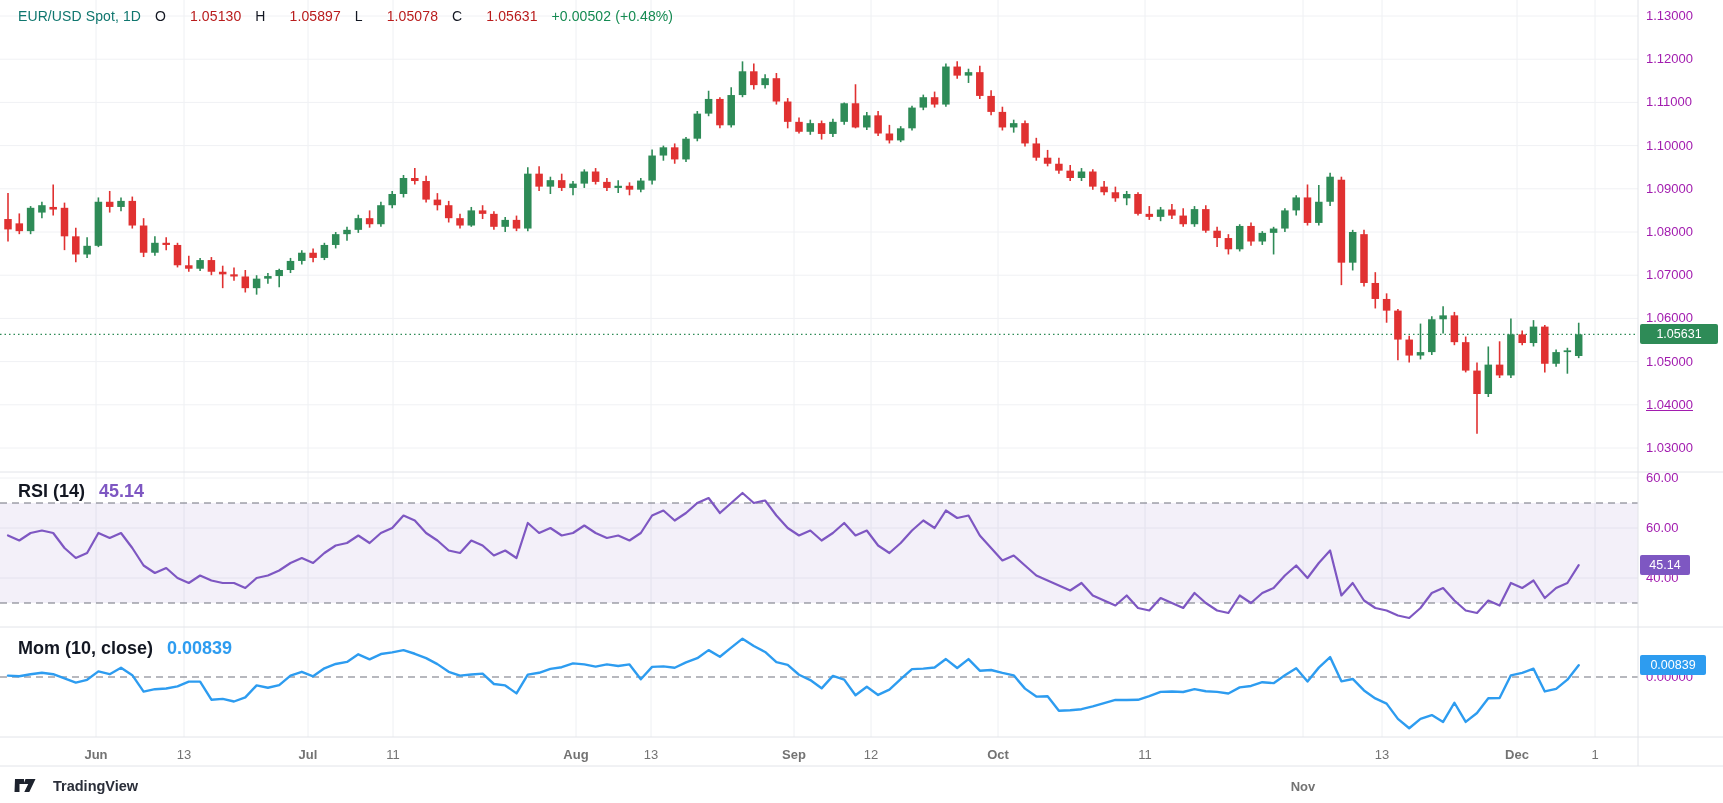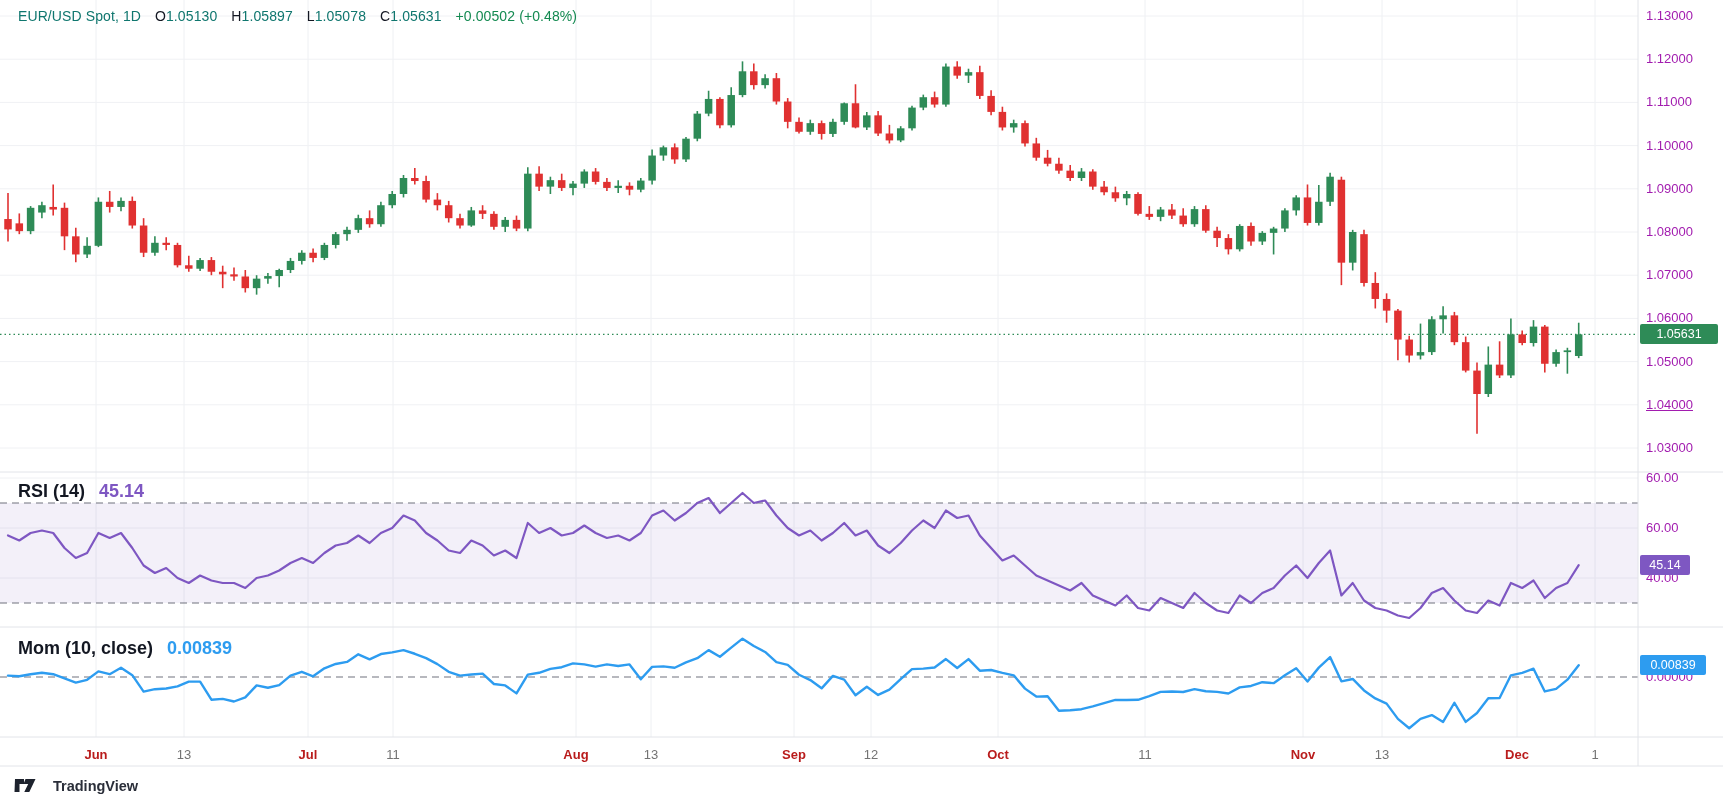--- a/index.html
+++ b/index.html
@@ -7,35 +7,35 @@
     position:relative;width:1723px;height:803px;background:#ffffff;
     font-family:"Liberation Sans",sans-serif;overflow:hidden;
   }
   #chart-svg{position:absolute;left:0;top:0;}
   .hdr{
     position:absolute;left:18px;top:8px;font-size:14px;color:#131722;
     white-space:nowrap;z-index:6;letter-spacing:.1px;
   }
   .hdr .sym{color:#0f766e;}
   .hdr .lbl{color:#131722;margin-left:10px;}
-  .hdr .val{color:#0f766e;}
+  .hdr .val{color:#b91c1c;margin-left:24px;}
   .hdr .chg{color:#148a51;margin-left:10px;}
   .ind-title{position:absolute;left:18px;font-size:18px;color:#131722;z-index:6;white-space:nowrap;font-weight:bold;}
   #rsi-title{top:481px;}
   #mom-title{top:638px;}
   #rsi-title .ind-val{color:#7e57c2;margin-left:9px;}
   #mom-title .ind-val{color:#2d9cf0;margin-left:9px;}
   .axis-label{
     position:absolute;left:1646px;font-size:13px;color:#a21caf;z-index:2;white-space:nowrap;
   }
   .time-label{
     position:absolute;top:747px;font-size:13px;color:#737373;z-index:2;
     transform:translateX(-50%);white-space:nowrap;
   }
-  .time-label.bold{font-weight:bold;color:#b91c1c;}
+  .time-label.bold{font-weight:bold;color:#737373;}
   .badge{
     position:absolute;left:1640px;height:20px;line-height:20px;border-radius:2px;
     color:#fff;font-size:12.5px;text-align:center;z-index:5;
   }
   #price-badge{width:78px;}
   #rsi-badge{width:50px;}
   #mom-badge{width:66px;}
   .attribution{
     position:absolute;left:14px;top:776px;display:flex;align-items:center;gap:16px;z-index:6;
   }
@@ -701,21 +701,21 @@
       <div class="time-label bold" style="left: 96px;">Jun</div>
       <div class="time-label" style="left: 184px;">13</div>
       <div class="time-label bold" style="left: 308px;">Jul</div>
       <div class="time-label" style="left: 393px;">11</div>
       <div class="time-label bold" style="left: 576px;">Aug</div>
       <div class="time-label" style="left: 651px;">13</div>
       <div class="time-label bold" style="left: 794px;">Sep</div>
       <div class="time-label" style="left: 871px;">12</div>
       <div class="time-label bold" style="left: 998px;">Oct</div>
       <div class="time-label" style="left: 1145px;">11</div>
-      <div class="time-label bold" style="left: 1303px;">Nov</div>
+      <div class="time-label bold" style="left: 1303px; margin-top: 32px;">Nov</div>
       <div class="time-label" style="left: 1382px;">13</div>
       <div class="time-label bold" style="left: 1517px;">Dec</div>
       <div class="time-label" style="left: 1595px;">1</div>
     </div>
 
   <div class="badge" id="price-badge" style="background: rgb(46, 139, 87); top: 324.341px;">1.05631</div>
   <div class="badge" id="rsi-badge" style="background: rgb(126, 87, 194); top: 555.15px;">45.14</div>
   <div class="badge" id="mom-badge" style="background: rgb(45, 156, 240); top: 655.254px;">0.00839</div>
 
   <div class="attribution">

